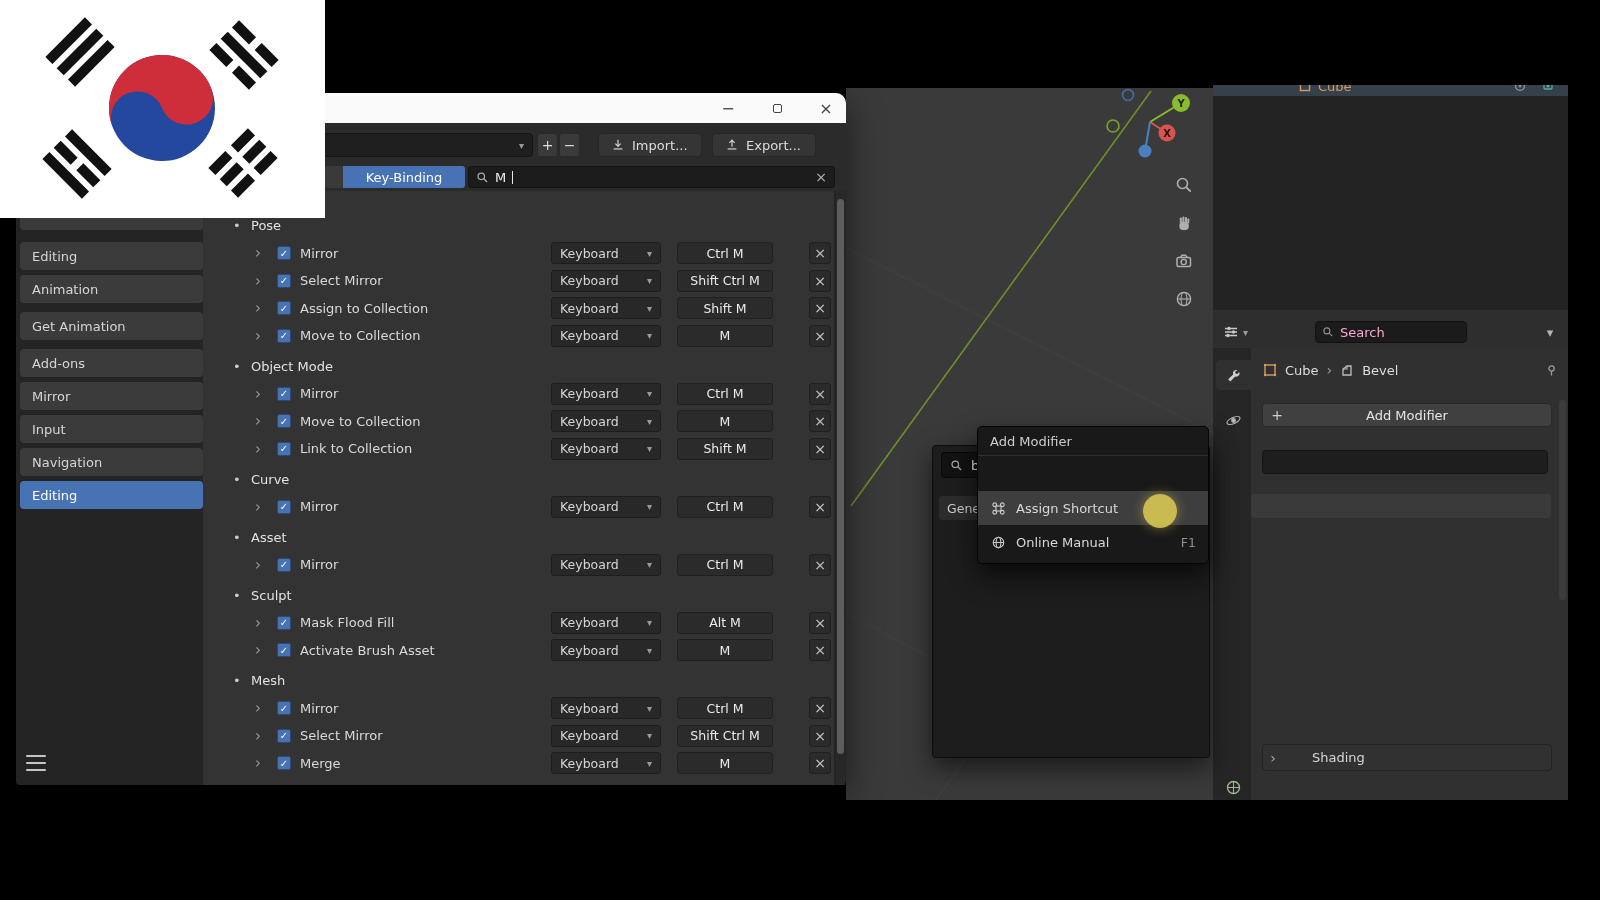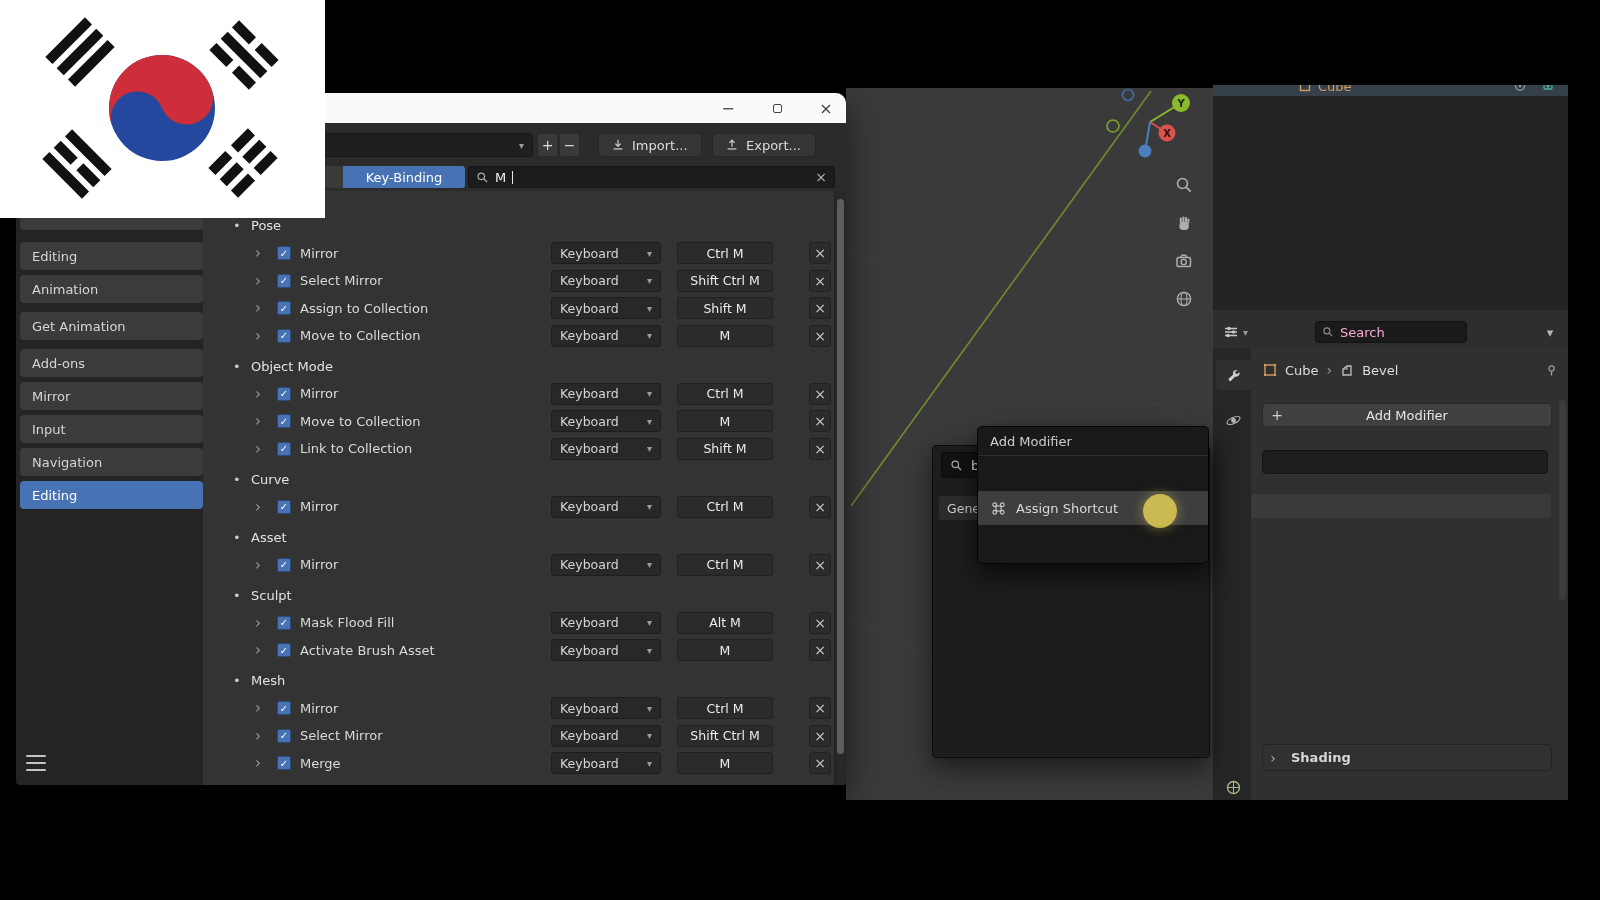--- a/index.html
+++ b/index.html
@@ -93,21 +93,21 @@
   .bc-pin{margin-left:auto;}
   .addmod-btn{position:absolute;left:11px;top:55px;width:290px;height:24px;background:#404040;border:1px solid #2a2a2a;
               border-radius:4px;display:flex;align-items:center;color:#e6e6e6;}
   .addmod-plus{width:28px;text-align:center;color:#cfcfcf;font-size:14px;}
   .addmod-label{flex:1;text-align:center;margin-right:28px;}
   .props-field{position:absolute;left:11px;top:102px;width:286px;height:24px;background:#1e1e1e;border:1px solid #141414;border-radius:4px;}
   .props-row2{position:absolute;left:0;top:146px;width:300px;height:24px;background:#3a3a3a;border-radius:3px;}
   .shading-row{position:absolute;left:11px;top:396px;width:290px;height:27px;background:#313131;border:1px solid #232323;
                border-radius:4px;display:flex;align-items:center;color:#d6d6d6;}
   .shading-arrow{width:20px;text-align:center;color:#a8a8a8;font-size:14px;}
-  .shading-label{margin-left:8px;font-weight:bold;}
+  .shading-label{margin-left:29px;}
   .props-scroll{position:absolute;right:2px;top:52px;width:7px;height:200px;background:#454545;border-radius:3px;opacity:.6;}
 
   
   .popup{position:absolute;left:932px;top:445px;width:278px;height:313px;background:#1d1d1d;border:1px solid #0c0c0c;
          border-radius:4px;z-index:25;box-shadow:0 10px 26px rgba(0,0,0,.55);}
   .popup-search{position:absolute;left:8px;top:6px;width:262px;height:26px;background:#121212;border:1px solid #090909;
                 border-radius:3px;display:flex;align-items:center;gap:8px;padding:0 8px;color:#eaeaea;}
   .popup-cat{position:absolute;left:6px;top:50px;width:54px;height:24px;background:#2c2c2c;border-radius:3px;
              color:#cfcfcf;font-size:12.5px;display:flex;align-items:center;padding-left:8px;}
 
@@ -551,20 +551,31 @@
           <span class="ctx-icon">
             <svg width="15" height="15" viewBox="0 0 16 16" fill="none" stroke="#c9c9c9" stroke-width="1.2">
               <circle cx="4" cy="4" r="2"></circle>
               <circle cx="12" cy="4" r="2"></circle>
               <circle cx="4" cy="12" r="2"></circle>
               <circle cx="12" cy="12" r="2"></circle>
               <rect x="5.3" y="5.3" width="5.4" height="5.4"></rect>
             </svg>
           </span>
           <span>Assign Shortcut</span>
+        </div>
+        <div class="ctx-item">
+          <span class="ctx-icon">
+            <svg width="15" height="15" viewBox="0 0 16 16" fill="none" stroke="#c9c9c9" stroke-width="1.2">
+              <circle cx="8" cy="8" r="5.6"></circle>
+              <ellipse cx="8" cy="8" rx="2.5" ry="5.6"></ellipse>
+              <path d="M2.4 8h11.2"></path>
+            </svg>
+          </span>
+          <span>Online Manual</span>
+          <span class="ctx-kbd">F1</span>
         </div>
       </div>
   </div>
   <div class="click-circle"></div>
 
   <div class="flag">
     <svg width="325" height="218" viewBox="0 0 325 218">
       <g transform="rotate(-22 162 108)">
         <circle cx="162" cy="108" r="53" fill="#23489e"></circle>
         <path d="M109 108 A53 53 0 0 1 215 108 A26.5 26.5 0 0 1 162 108 A26.5 26.5 0 0 0 109 108 Z" fill="#cd2e3a"></path>

